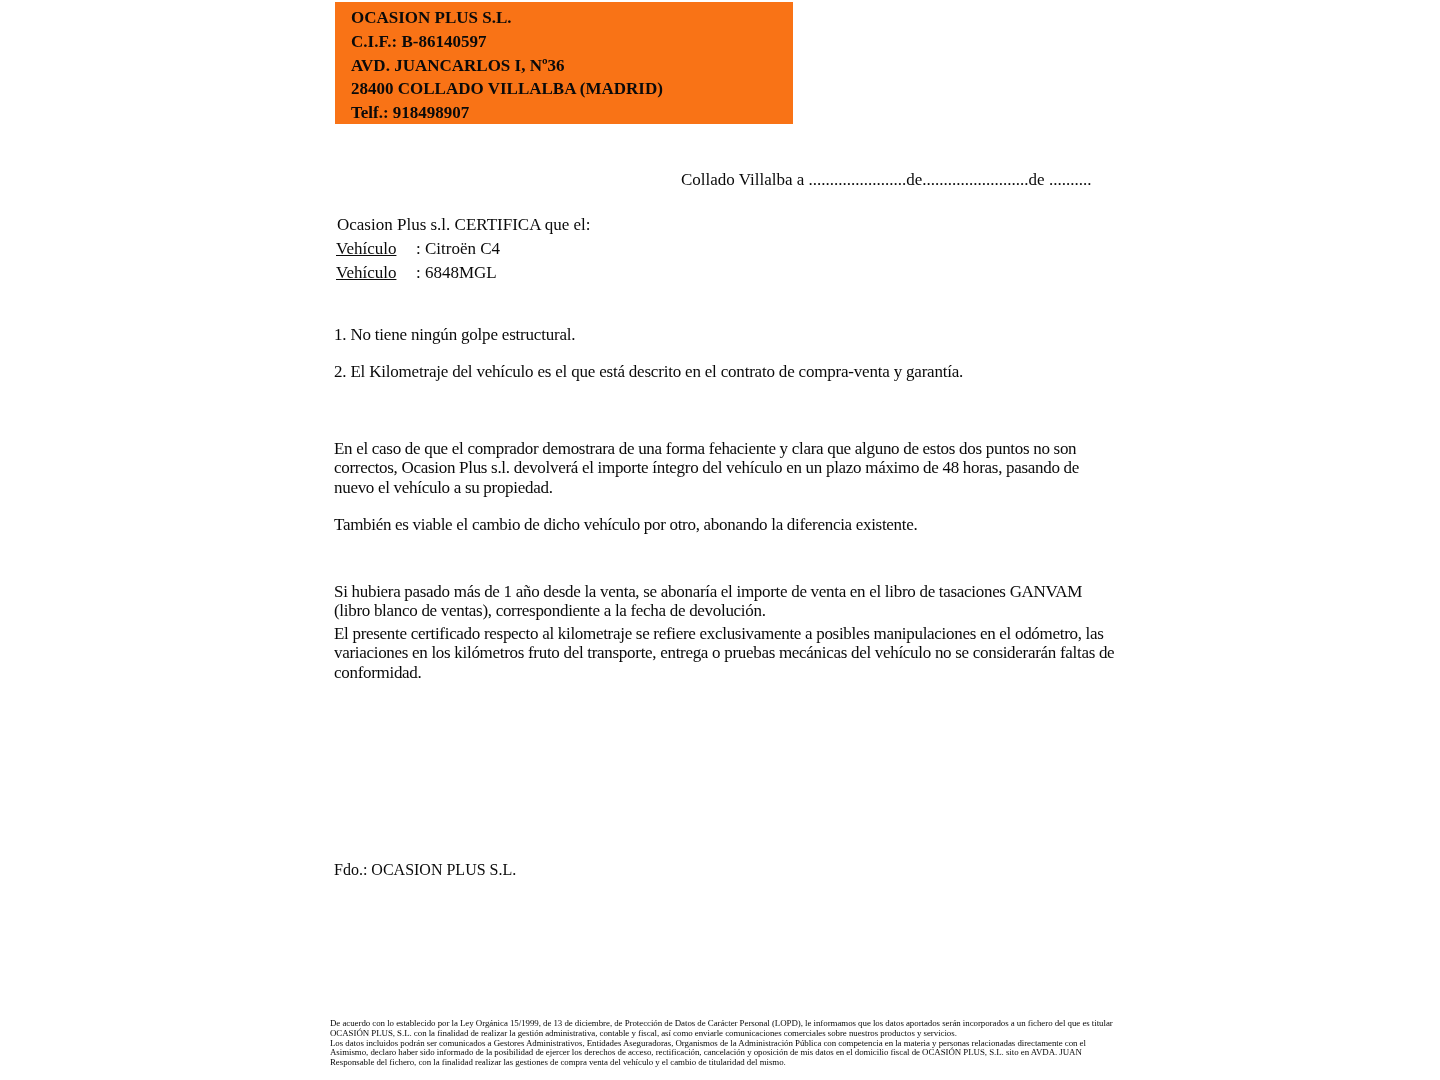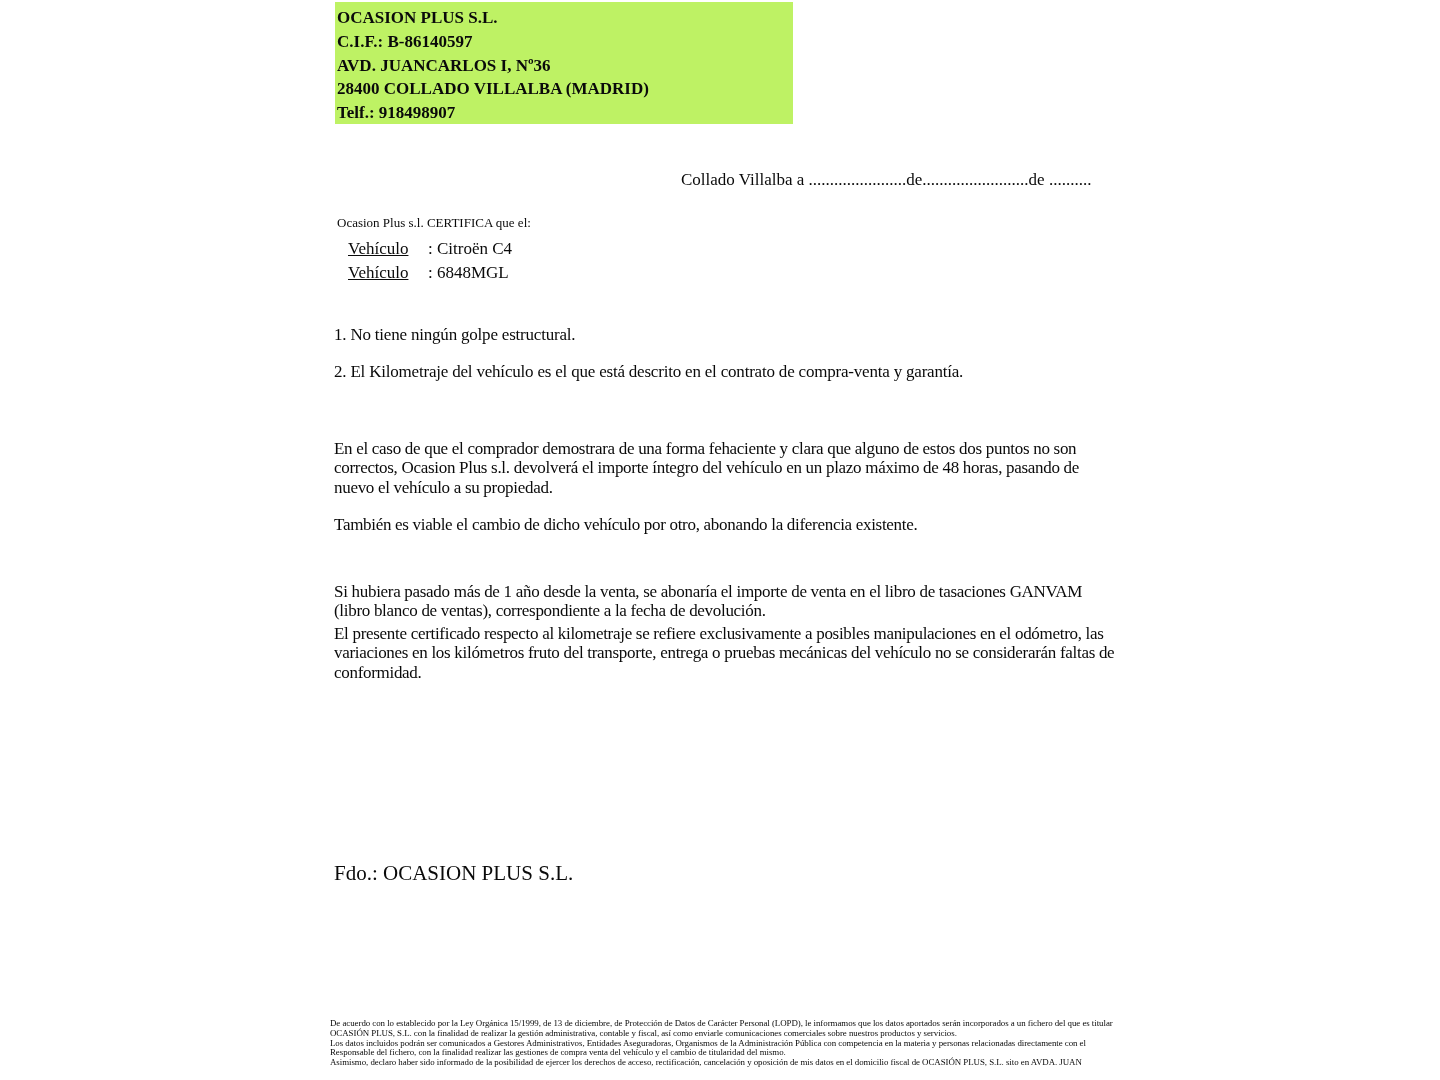--- a/index.html
+++ b/index.html
@@ -17,52 +17,51 @@
     overflow: hidden;
   }
 
   
   .header-box {
     position: absolute;
     left: 335px;
     top: 2px;
     width: 458px;
     height: 122px;
-    background: #bef264;
+    background: #f97316;
     box-sizing: border-box;
-    padding: 4px 0 0 2px;
+    padding: 4px 0 0 16px;
   }
   .header-box .hline {
     font-weight: bold;
     font-size: 17px;
     line-height: 23.8px;
     white-space: nowrap;
   }
 
   .date-line {
     position: absolute;
     left: 681px;
     top: 170px;
     font-size: 17px;
     white-space: nowrap;
   }
 
   .certifica-line {
     position: absolute;
     left: 337px;
     top: 215px;
-    font-size: 13px;
+    font-size: 17px;
     white-space: nowrap;
   }
   .field-line {
     position: absolute;
     left: 336px;
     font-size: 17px;
     white-space: nowrap;
-    margin-left: 12px;
   }
   .field-line .field-label {
     display: inline-block;
     width: 80px;
     text-decoration: underline;
   }
   .vehicle-line { top: 239px; }
   .plate-line   { top: 263px; }
 
   .point-line {
@@ -85,21 +84,21 @@
   }
   .para-1 { top: 439px; }
   .para-2 { top: 515px; }
   .para-3 { top: 555px; margin-top: 27px; }
   .para-4 { top: 612px; margin-top: 12px; }
 
   .signature-line {
     position: absolute;
     left: 334px;
     top: 861px;
-    font-size: 21px;
+    font-size: 16px;
     white-space: nowrap;
   }
 
   .legal-block {
     position: absolute;
     left: 330px;
     top: 1019px;
     width: 790px;
     font-size: 8.9px;
     line-height: 9.8px;
@@ -141,17 +140,17 @@
   <div class="body-para para-2">También es viable el cambio de dicho vehículo por otro, abonando la diferencia existente.</div>
   <div class="body-para para-3">Si hubiera pasado más de 1 año desde la venta, se abonaría el importe de venta en el libro de tasaciones GANVAM (libro blanco de ventas), correspondiente a la fecha de devolución.</div>
   <div class="body-para para-4">El presente certificado respecto al kilometraje se refiere exclusivamente a posibles manipulaciones en el odómetro, las variaciones en los kilómetros fruto del transporte, entrega o pruebas mecánicas del vehículo no se considerarán faltas de conformidad.</div>
 
   <div class="signature-line">Fdo.: OCASION PLUS S.L.</div>
 
   <div class="legal-block">
     <div class="legal-line">De acuerdo con lo establecido por la Ley Orgánica 15/1999, de 13 de diciembre, de Protección de Datos de Carácter Personal (LOPD), le informamos que los datos aportados serán incorporados a un fichero del que es titular</div>
     <div class="legal-line">OCASIÓN PLUS, S.L. con la finalidad de realizar la gestión administrativa, contable y fiscal, así como enviarle comunicaciones comerciales sobre nuestros productos y servicios.</div>
     <div class="legal-line">Los datos incluidos podrán ser comunicados a Gestores Administrativos, Entidades Aseguradoras, Organismos de la Administración Pública con competencia en la materia y personas relacionadas directamente con el</div>
+    <div class="legal-line">Asimismo, declaro haber sido informado de la posibilidad de ejercer los derechos de acceso, rectificación, cancelación y oposición de mis datos en el domicilio fiscal de OCASIÓN PLUS, S.L. sito en AVDA. JUAN</div>
     <div class="legal-line">Responsable del fichero, con la finalidad realizar las gestiones de compra venta del vehículo y el cambio de titularidad del mismo.</div>
-    <div class="legal-line">Asimismo, declaro haber sido informado de la posibilidad de ejercer los derechos de acceso, rectificación, cancelación y oposición de mis datos en el domicilio fiscal de OCASIÓN PLUS, S.L. sito en AVDA. JUAN</div>
   </div>
 
 </div>
 
 </body></html>

